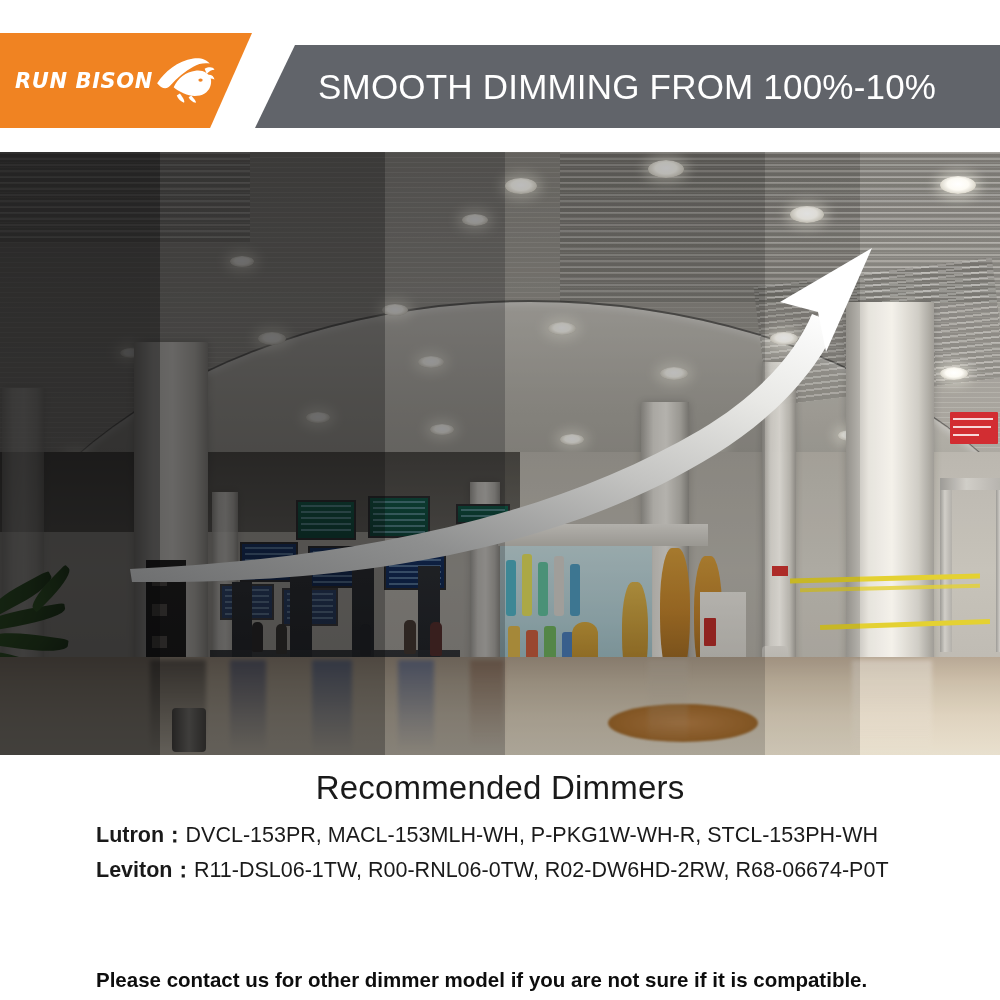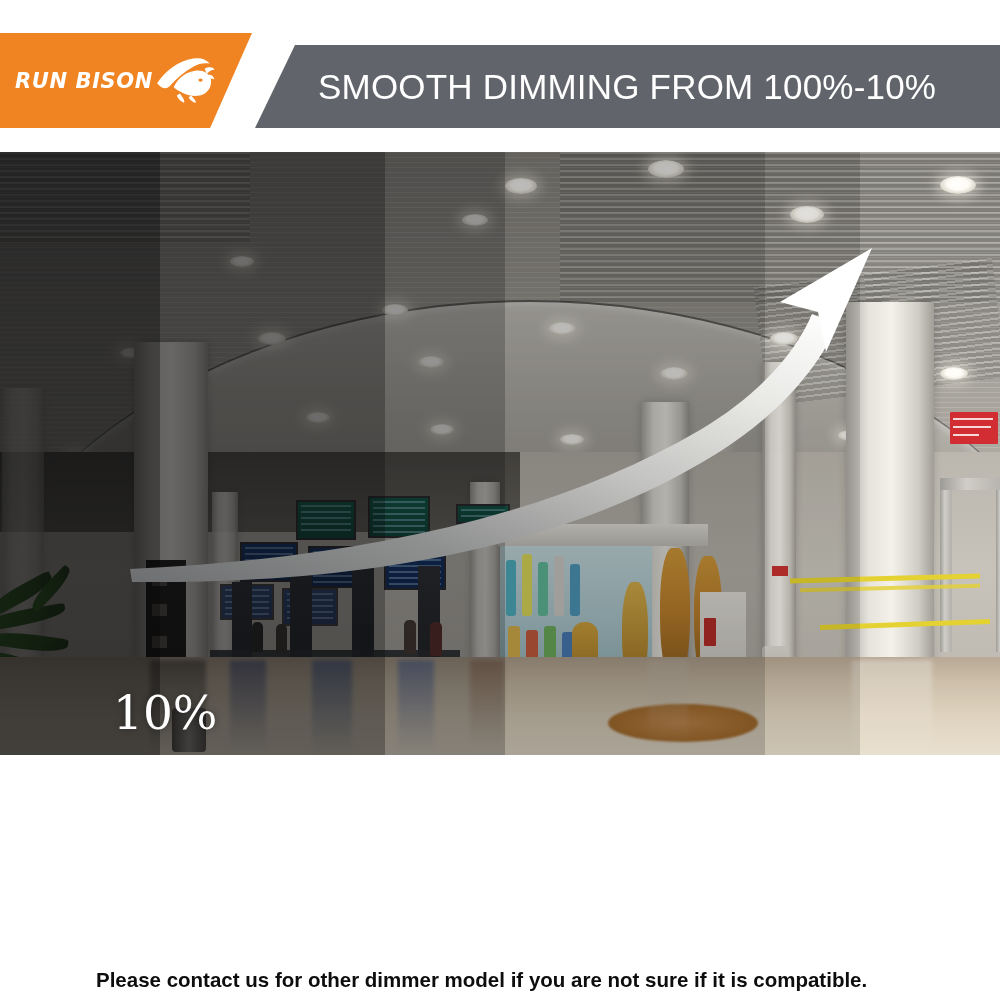--- a/index.html
+++ b/index.html
@@ -434,24 +434,30 @@
                  C 552 404, 336 432, 132 430
                  Z" fill="url(#arrGrad)"></path>
 
         <path d="M 872 96
                  L 826 200
                  L 818 160
                  L 780 150
                  Z" fill="#ffffff"></path>
       </svg>
 
-      <div class="pct-label" id="label-10">10%</div>
 
     </div>
   </div>
 
   <div id="bottom">
-
+    <div id="rec-title">Recommended Dimmers</div>
+
+    <div class="dim-row" id="row-0">
+      <span class="brand">Lutron：</span><span class="models">DVCL-153PR,  MACL-153MLH-WH,  P-PKG1W-WH-R,  STCL-153PH-WH</span>
+    </div>
+    <div class="dim-row" id="row-1">
+      <span class="brand">Leviton：</span><span class="models">R11-DSL06-1TW,  R00-RNL06-0TW,  R02-DW6HD-2RW,  R68-06674-P0T</span>
+    </div>
 
     <div id="note">Please contact us for other dimmer model if you are not sure if it is compatible.</div>
   </div>
 
 </div>
 
 </body></html>

